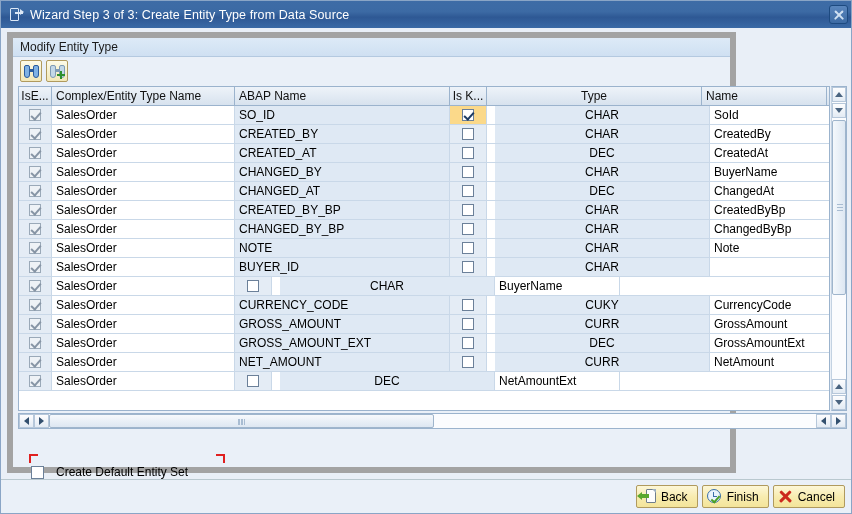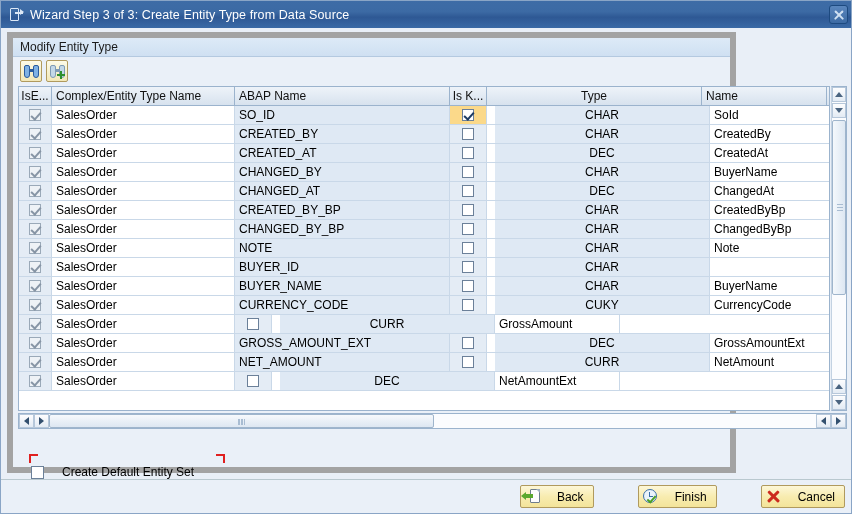--- a/index.html
+++ b/index.html
@@ -261,21 +261,21 @@
     position: absolute; left: 16px; top: 416px;
     width: 196px; height: 40px;
   }
   .corner { position: absolute; width: 9px; height: 9px; }
   .corner.tl { left: 0; top: 0; border-left: 2px solid #e02020; border-top: 2px solid #e02020; }
   .corner.tr { right: 0; top: 0; border-right: 2px solid #e02020; border-top: 2px solid #e02020; }
   .corner.bl { left: 0; bottom: 0; border-left: 2px solid #e02020; border-bottom: 2px solid #e02020; }
   .corner.br { right: 0; bottom: 0; border-right: 2px solid #e02020; border-bottom: 2px solid #e02020; }
   .des-inner {
     position: absolute; left: 2px; top: 11px;
-    display: flex; align-items: center; gap: 18px;
+    display: flex; align-items: center; gap: 12px;
     cursor: pointer;
   }
   .des-inner .cbx { width: 13px; height: 13px; }
   .des-label { font-size: 12px; color: #000; white-space: nowrap; }
 
   
   .footer-sep {
     position: absolute; left: 0; top: 478px;
     width: 852px; height: 1px; background: #b9c8cf;
   }
@@ -287,23 +287,23 @@
   .btn-row {
     position: absolute; right: 8px; top: 5px;
     display: flex; gap: 4px;
   }
   .btn {
     height: 23px;
     border: 1px solid #b09a5e;
     border-radius: 2px;
     background: linear-gradient(to bottom, #fdf7d8 0%, #f8ecb0 50%, #f3e49a 100%);
     display: flex; align-items: center;
-    padding: 0 9px 0 4px; gap: 17px;
+    padding: 0 9px 0 4px; gap: 5px;
     cursor: pointer;
-    font-size: 12px; color: #000; margin-left: 40px;
+    font-size: 12px; color: #000;
   }
   .btn-ico { width: 15px; height: 15px; position: relative; flex: 0 0 auto; }
 
   
   .ico-back .page {
     position: absolute; right: 0px; top: 0px;
     width: 10px; height: 14px;
     background: #fdfdfd; border: 1px solid #6e7d8c; border-radius: 1px;
   }
   .ico-back .page:before {
@@ -505,21 +505,20 @@
               <div class="gc c-isk chk">
                 <span class="cbx"></span>
               </div>
               <div class="gc c-type ctr">CHAR</div>
             </div>
             <div class="grow">
               <div class="gc c-ise chk">
                 <span class="cbx on dis"></span>
               </div>
               <div class="gc c-ctn white">SalesOrder</div>
-              <div class="gc c-abap">BUYER_NAME</div>
               <div class="gc c-isk chk">
                 <span class="cbx"></span>
               </div>
               <div class="gc c-type ctr">CHAR</div>
               <div class="gc c-name white">BuyerName</div>
             </div>
             <div class="grow">
               <div class="gc c-ise chk">
                 <span class="cbx on dis"></span>
               </div>
@@ -529,20 +528,21 @@
                 <span class="cbx"></span>
               </div>
               <div class="gc c-type ctr">CUKY</div>
               <div class="gc c-name white">CurrencyCode</div>
             </div>
             <div class="grow">
               <div class="gc c-ise chk">
                 <span class="cbx on dis"></span>
               </div>
               <div class="gc c-ctn white">SalesOrder</div>
+              <div class="gc c-abap">GROSS_AMOUNT</div>
               <div class="gc c-isk chk">
                 <span class="cbx"></span>
               </div>
               <div class="gc c-type ctr">CURR</div>
               <div class="gc c-name white">GrossAmount</div>
             </div>
             <div class="grow">
               <div class="gc c-ise chk">
                 <span class="cbx on dis"></span>
               </div>

